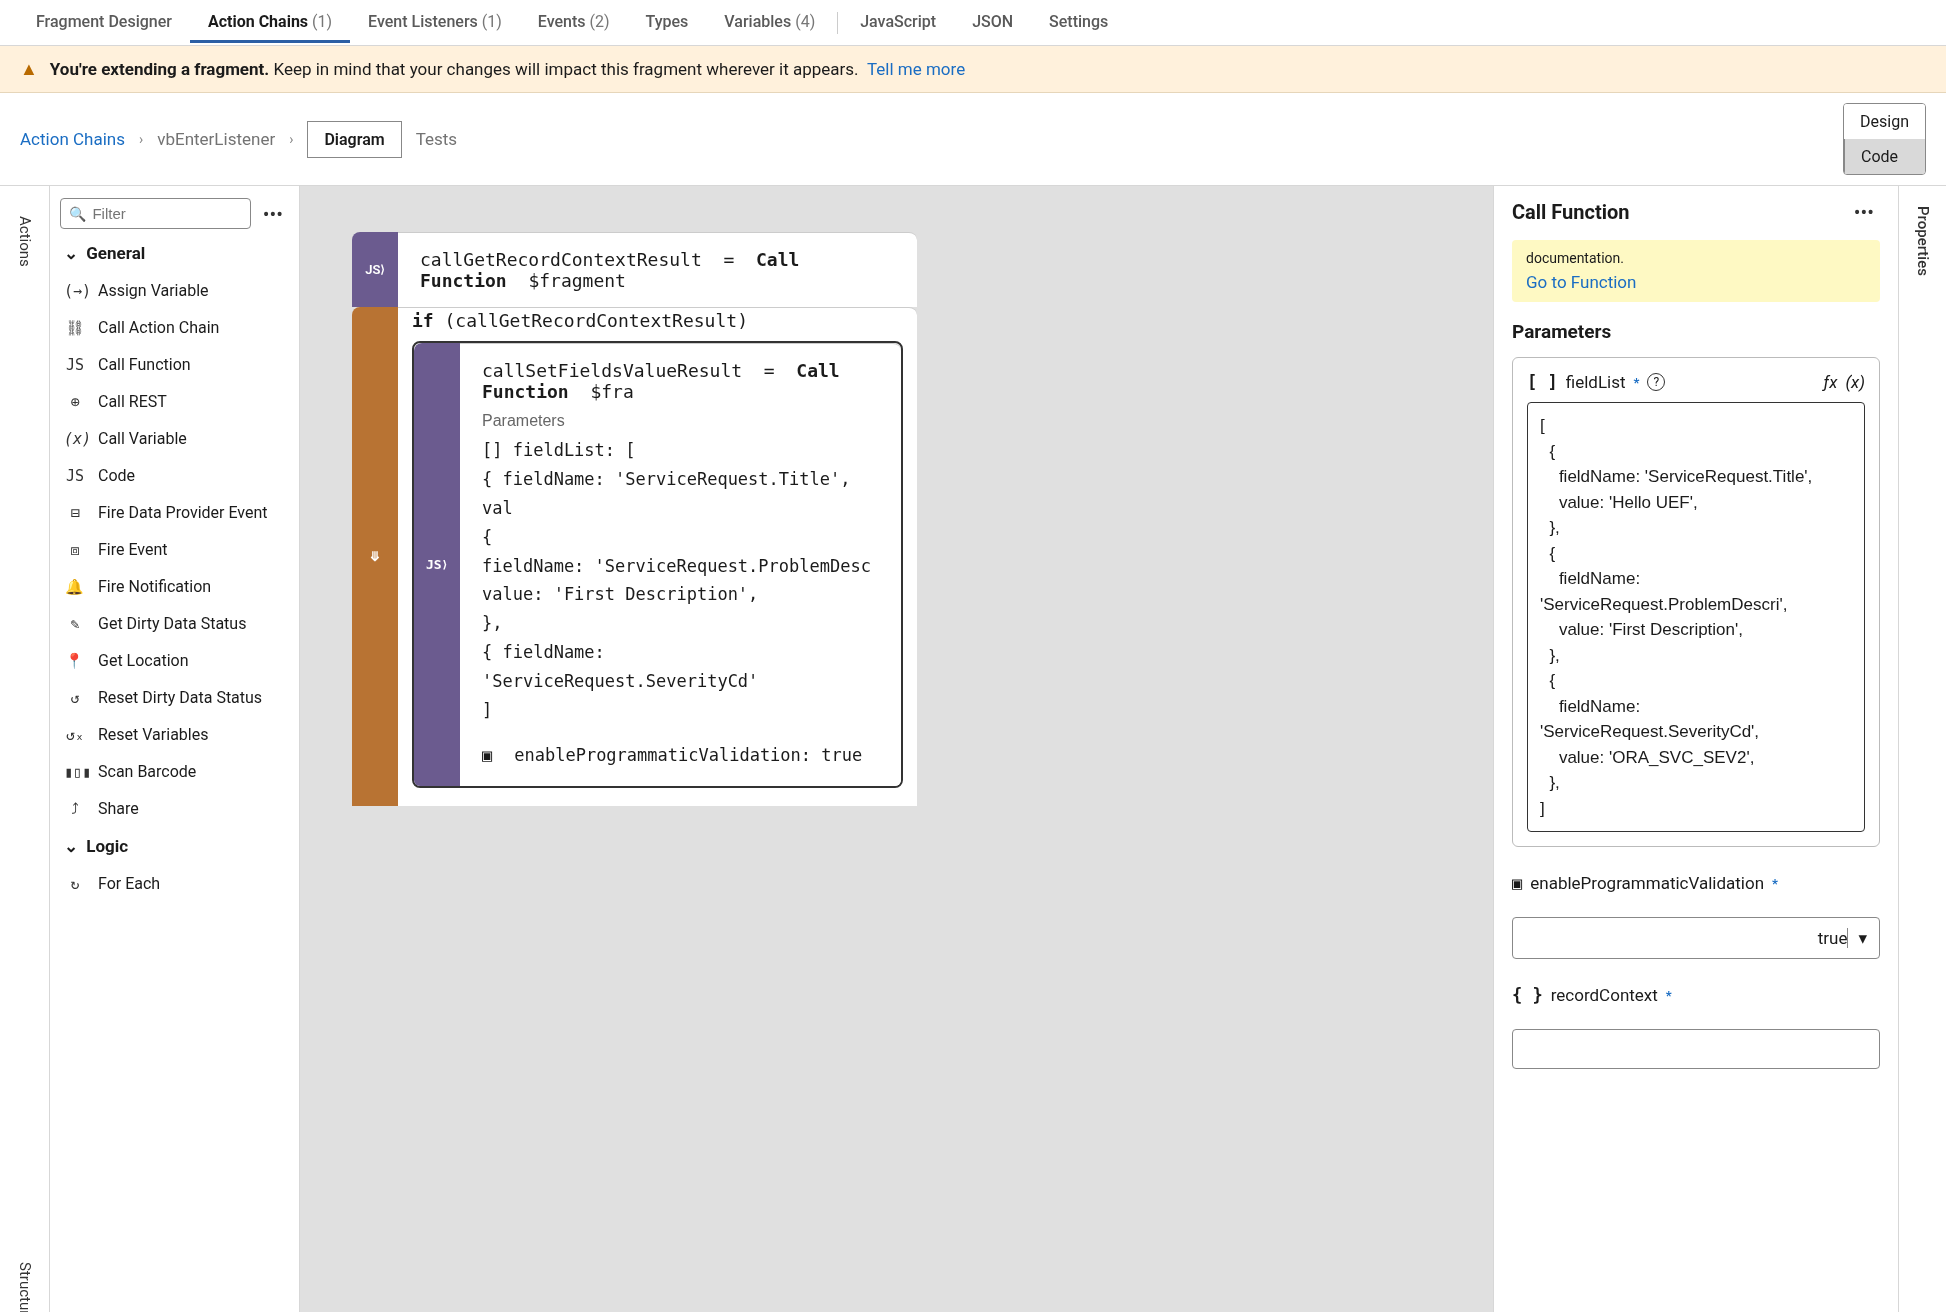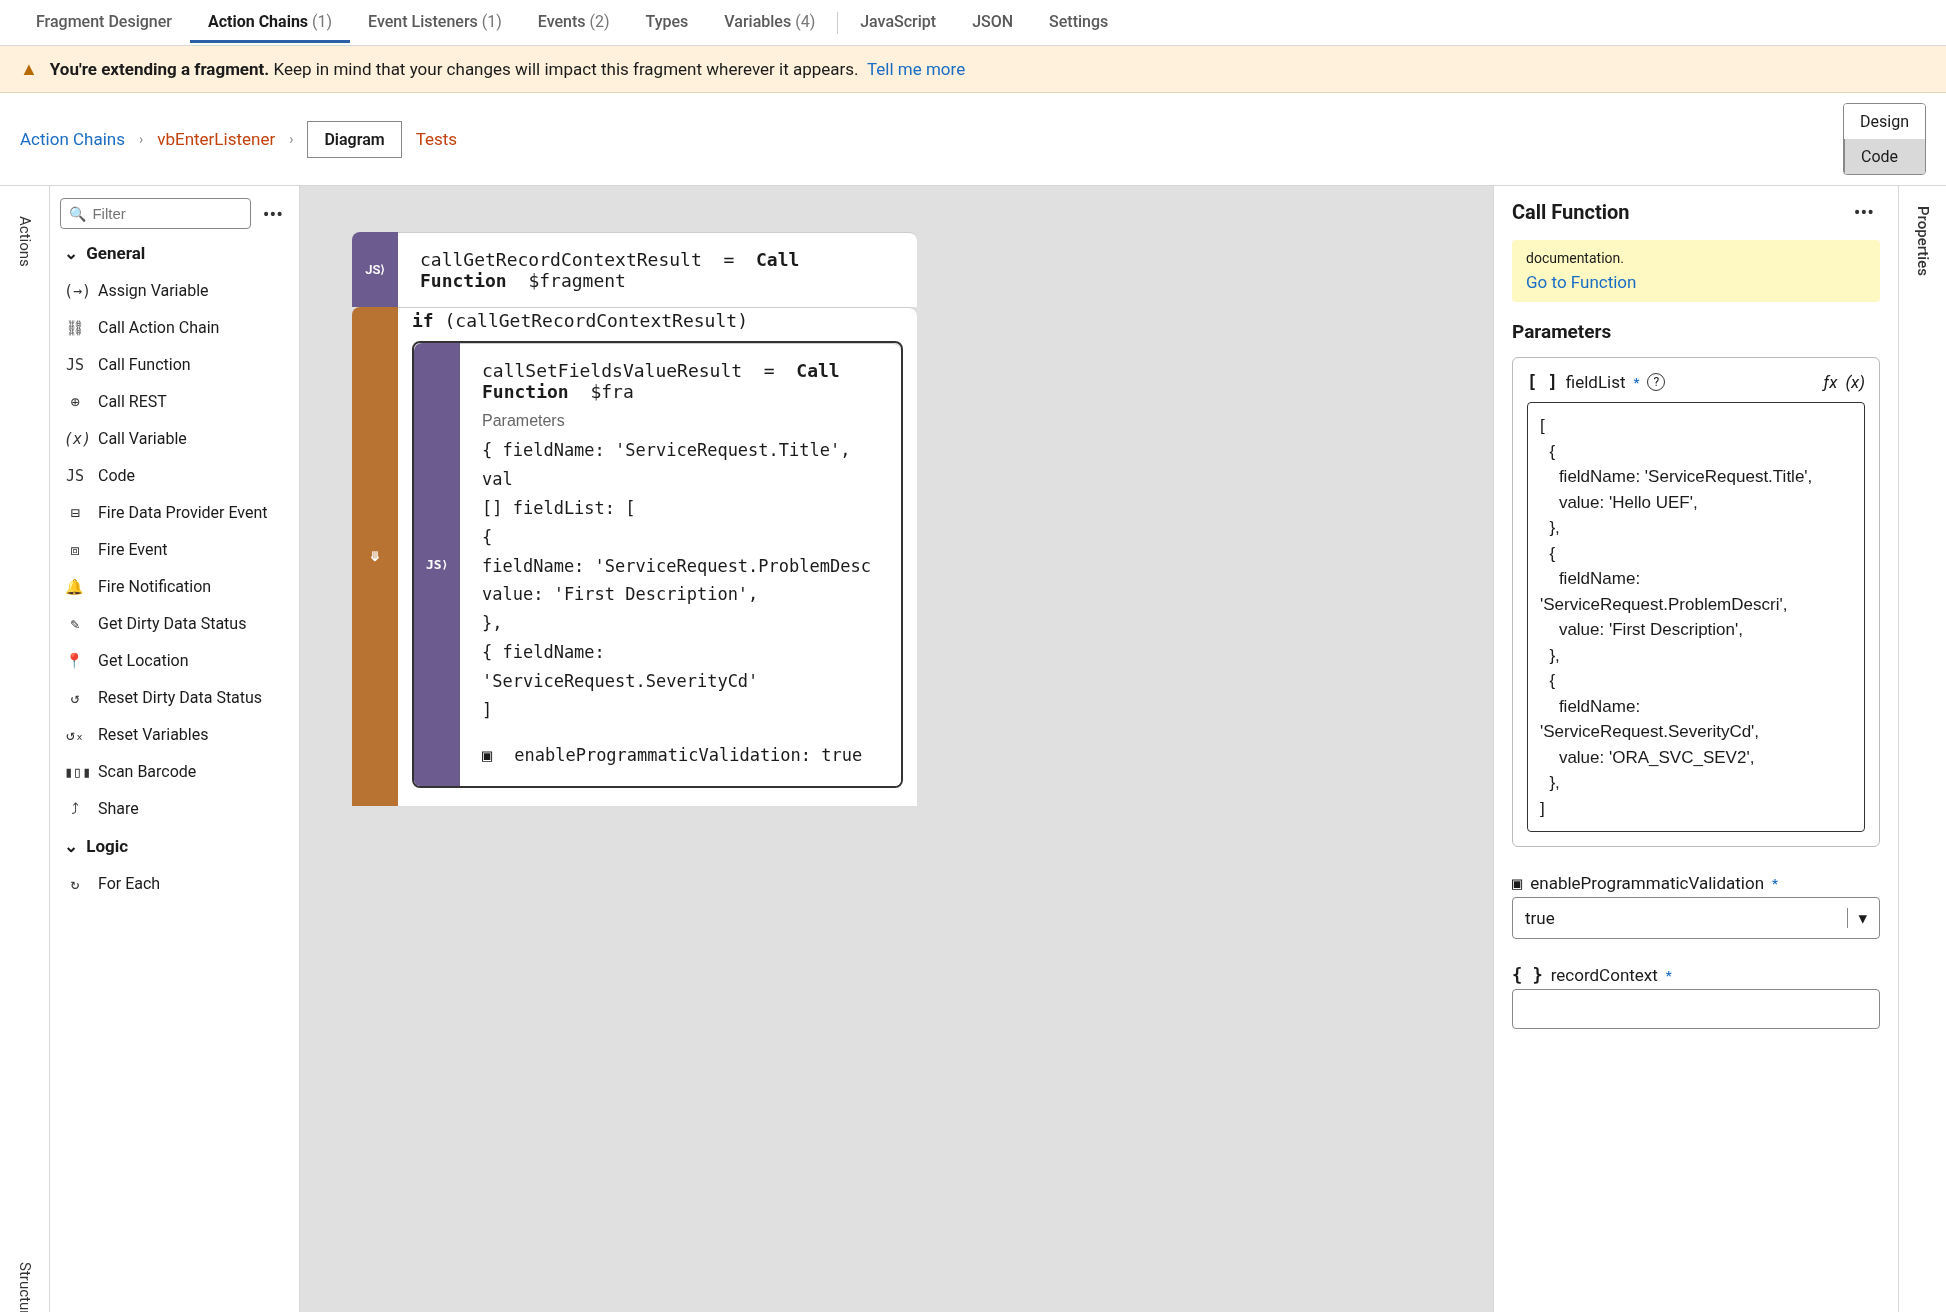--- a/index.html
+++ b/index.html
@@ -49,21 +49,21 @@
   display: flex;
   align-items: center;
   justify-content: space-between;
   padding: 10px 20px;
   border-bottom: 1px solid #d7d7d7;
   background: #fff;
 }
 .breadcrumb-left { display: flex; align-items: center; gap: 14px; }
 .bc-link { color: #1a6dc3; font-size: 17px; cursor: pointer; }
 .bc-sep { color: #888; }
-.bc-text { font-size: 17px; color: #c2410c; }
+.bc-text { font-size: 17px; color: #737373; }
 .toggle-group { display: flex; border: 1px solid #888; border-radius: 0; overflow: hidden; }
 .toggle-btn { padding: 8px 16px; font-size: 16px; background: #fff; cursor: pointer; }
 .toggle-btn.sel { background: #fff; font-weight: 600; }
 .right-toggle-group { display: flex; border: 1px solid #888; border-radius: 4px; overflow: hidden; flex-direction: column; }
 .right-toggle-btn { padding: 8px 16px; font-size: 16px; background: #fff; cursor: pointer; }
 .right-toggle-btn + .right-toggle-btn { border-left: 1px solid #888; }
 .right-toggle-btn.sel { background: #d9d9d9; }
 .main-area {
   display: flex;
   height: calc(100vh - 145px);
@@ -177,23 +177,23 @@
   overflow-x: hidden;
 }
 .param-inline {
   margin-top: 26px;
 }
 .param-inline-label { font-size: 17px; display: flex; align-items: center; gap: 8px; }
 .select-box {
   border: 1px solid #888;
   border-radius: 4px;
   padding: 10px 12px;
-  margin-top: 4px;
-  display: flex;
-  justify-content: space-between;
+  margin-top: 24px;
+  display: flex;
+  justify-content: flex-end;
   align-items: center;
   font-size: 17px;
 }
 .select-box .arrow-part { border-left: 1px solid #888; padding-left: 10px; }
 .right-rail {
   width: 48px;
   border-left: 1px solid #d7d7d7;
   display: flex;
   flex-direction: column;
   align-items: center;
@@ -362,22 +362,22 @@
         <div class="node-block node3">
           <div class="node-handle purple2">JS<sup>⟩</sup></div>
           <div class="node-body">
             <div>
               <span>callSetFieldsValueResult</span>&nbsp;
               <span>=</span>&nbsp;
               <span class="code-kw">Call Function</span>&nbsp;
               <span>$fra</span>
             </div>
             <div class="param-label">Parameters</div>
+            <div class="param-line">[]  fieldList: [</div>
             <div class="param-line">      { fieldName: 'ServiceRequest.Title', val</div>
-            <div class="param-line">[]  fieldList: [</div>
             <div class="param-line">      {</div>
             <div class="param-line">        fieldName: 'ServiceRequest.ProblemDesc</div>
             <div class="param-line">        value: 'First Description',</div>
             <div class="param-line">      },</div>
             <div class="param-line">      { fieldName: 'ServiceRequest.SeverityCd'</div>
             <div class="param-line">    ]</div>
             <div class="param-line" style="margin-top:16px;"><span class="bracket-icon">▣</span>&nbsp;<span>enableProgrammaticValidation: true</span></div>
           </div>
         </div>
       </div>

